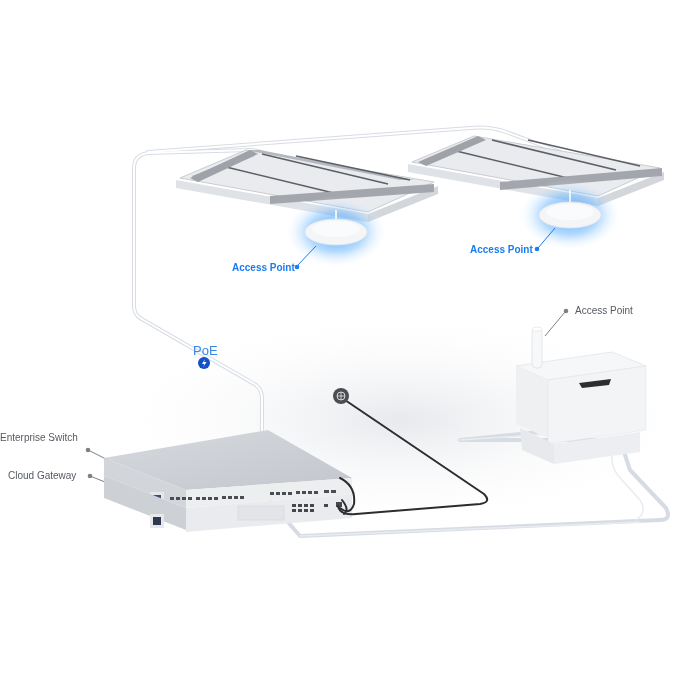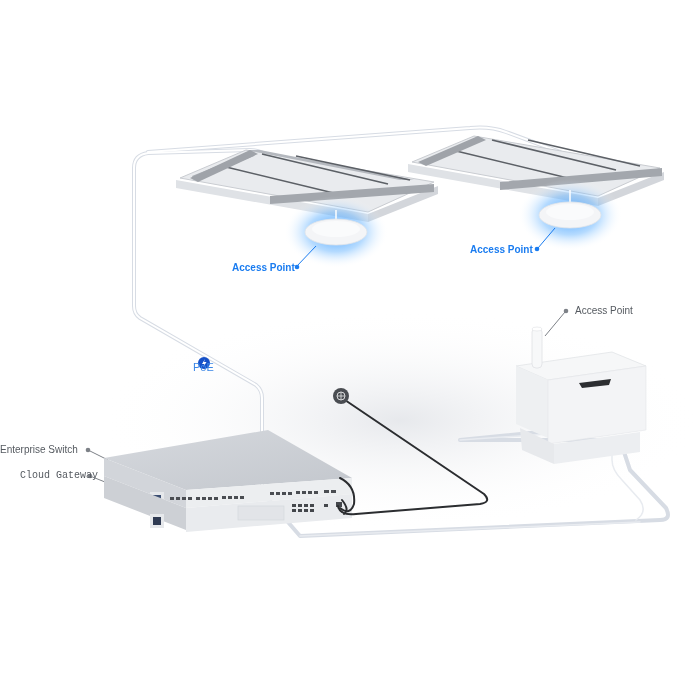--- a/index.html
+++ b/index.html
@@ -2,21 +2,21 @@
 <html><head>
 <meta charset="utf-8">
 <style>
   html, body { margin: 0; padding: 0; background: #ffffff; }
   body { width: 700px; height: 700px; position: relative; overflow: hidden; font-family: "Liberation Sans", sans-serif; }
   .stage { position: absolute; left: 0; top: 0; width: 700px; height: 700px; }
   svg { position: absolute; left: 0; top: 0; }
   .label { position: absolute; font-size: 10px; white-space: nowrap; line-height: 12px; }
   .label.blue { color: #1a7cf0; font-weight: bold; }
   .label.gray { color: #555a60; }
-  .poe-text { position: absolute; font-size: 11px; color: #3a86e6; margin-top: 18px; }
+  .poe-text { position: absolute; font-size: 13px; color: #3a86e6; }
 </style>
 </head>
 <body>
 
 <div class="stage">
   <svg width="700" height="700" viewBox="0 0 700 700">
     <defs>
       <radialGradient id="glow" cx="50%" cy="50%" r="50%">
         <stop offset="0%" stop-color="#3c9bff" stop-opacity="0.95"></stop>
         <stop offset="55%" stop-color="#5aaeff" stop-opacity="0.45"></stop>
@@ -184,16 +184,16 @@
 
     <g>
       <circle cx="204" cy="363" r="6" fill="#1450c8"></circle>
       <path d="M 205 359 L 202 364 L 204.5 364 L 203 367.5 L 206.5 362 L 204 362 Z" fill="#ffffff"></path>
     </g>
   </svg>
 
   <span class="label blue" style="left:232px; top:262px;">Access Point</span>
   <span class="label blue" style="left:470px; top:244px;">Access Point</span>
   <span class="label gray" style="left:575px; top:305px;">Access Point</span>
-  <span class="label gray" style="left:0px; top:444px;text-align:center;">Enterprise Switch</span>
-  <span class="label gray" style="left:20px; top:470px;font-family:Liberation Mono, monospace;">Cloud Gateway</span>
+  <span class="label gray" style="left:0px; top:432px;text-align:center;">Enterprise Switch</span>
+  <span class="label gray" style="left:8px; top:470px;">Cloud Gateway</span>
   <span class="poe-text" style="left:193px; top:343px;">PoE</span>
 </div>
 
 </body></html>

